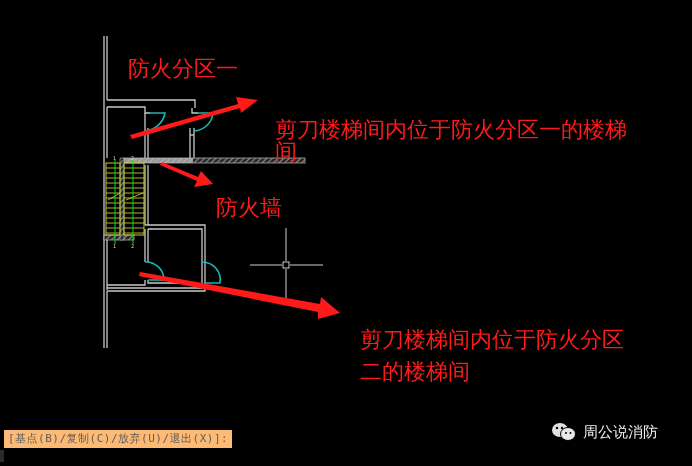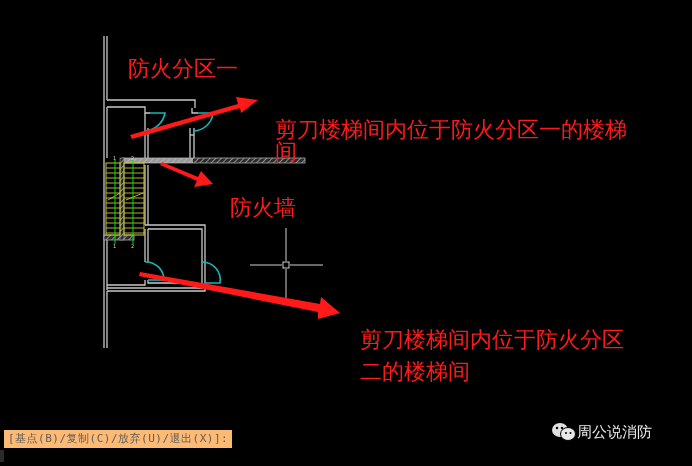--- a/index.html
+++ b/index.html
@@ -2,21 +2,21 @@
 <html><head>
   <meta charset="utf-8">
   <style>
     html, body { margin: 0; padding: 0; background: #000; }
     body { width: 692px; height: 466px; position: relative; overflow: hidden; font-family: "DejaVu Sans", sans-serif; }
     .canvas { position: absolute; left: 0; top: 0; width: 664px; height: 466px; background: #000; }
     svg.drawing { position: absolute; left: 0; top: 0; }
     .label { position: absolute; color: #ff1a1a; font-size: 22px; line-height: 30px; white-space: nowrap; font-family: "DejaVu Sans", sans-serif; }
     .cmdline { position: absolute; left: 4px; top: 430px; height: 18px; background: #fdba74; color: #5e5e5e; font-family: "DejaVu Sans Mono", monospace; font-size: 11px; line-height: 18px; padding: 0 4px; letter-spacing: 0.5px; }
     .cmdcursor { position: absolute; left: 0; top: 450px; width: 4px; height: 12px; background: #2a2a2a; }
-    .watermark { position: absolute; left: 551px; top: 422px; display: flex; align-items: center; color: #ececec; font-size: 15px; font-family: "DejaVu Sans", sans-serif; justify-content: flex-end; }
+    .watermark { position: absolute; left: 551px; top: 422px; display: flex; align-items: center; gap: 6px; color: #ececec; font-size: 15px; font-family: "DejaVu Sans", sans-serif; justify-content: flex-end; }
     .wm-icon { width: 26px; height: 20px; position: relative; }
   </style>
 </head>
 <body>
 
 <div class="canvas">
 
   <svg class="drawing" width="692" height="466" viewBox="0 0 692 466">
     <defs>
       <pattern id="hatch" patternUnits="userSpaceOnUse" width="4" height="4" patternTransform="rotate(45)">
@@ -129,21 +129,21 @@
 
       <polygon points="162,162 198,177 201,171 213,184 194,187 197,181 160,165"></polygon>
 
       <polygon points="140,272 320,304 321,297 340,313 318,319 318,312 139,276"></polygon>
     </g>
   </svg>
 
   <div class="label" style="left:128px; top:54px;">防火分区一</div>
   <div class="label" style="left:275px; top:107px;margin-top:8px;">剪刀楼梯间内位于防火分区一的楼梯</div>
   <div class="label" style="left:275px; top:137px;">间</div>
-  <div class="label" style="left:230px; top:193px;">防火墙</div>
+  <div class="label" style="left:216px; top:193px;">防火墙</div>
   <div class="label" style="left:360px; top:325px;">剪刀楼梯间内位于防火分区</div>
   <div class="label" style="left:360px; top:357px;">二的楼梯间</div>
 
   <div class="cmdline">[基点(B)/复制(C)/放弃(U)/退出(X)]:</div>
   <div class="cmdcursor"></div>
 
   <div class="watermark">
     <span class="wm-icon">
       <svg width="26" height="20" viewBox="0 0 26 20">
         <ellipse cx="9" cy="8" rx="8" ry="7" fill="#e0e0e0"></ellipse>

